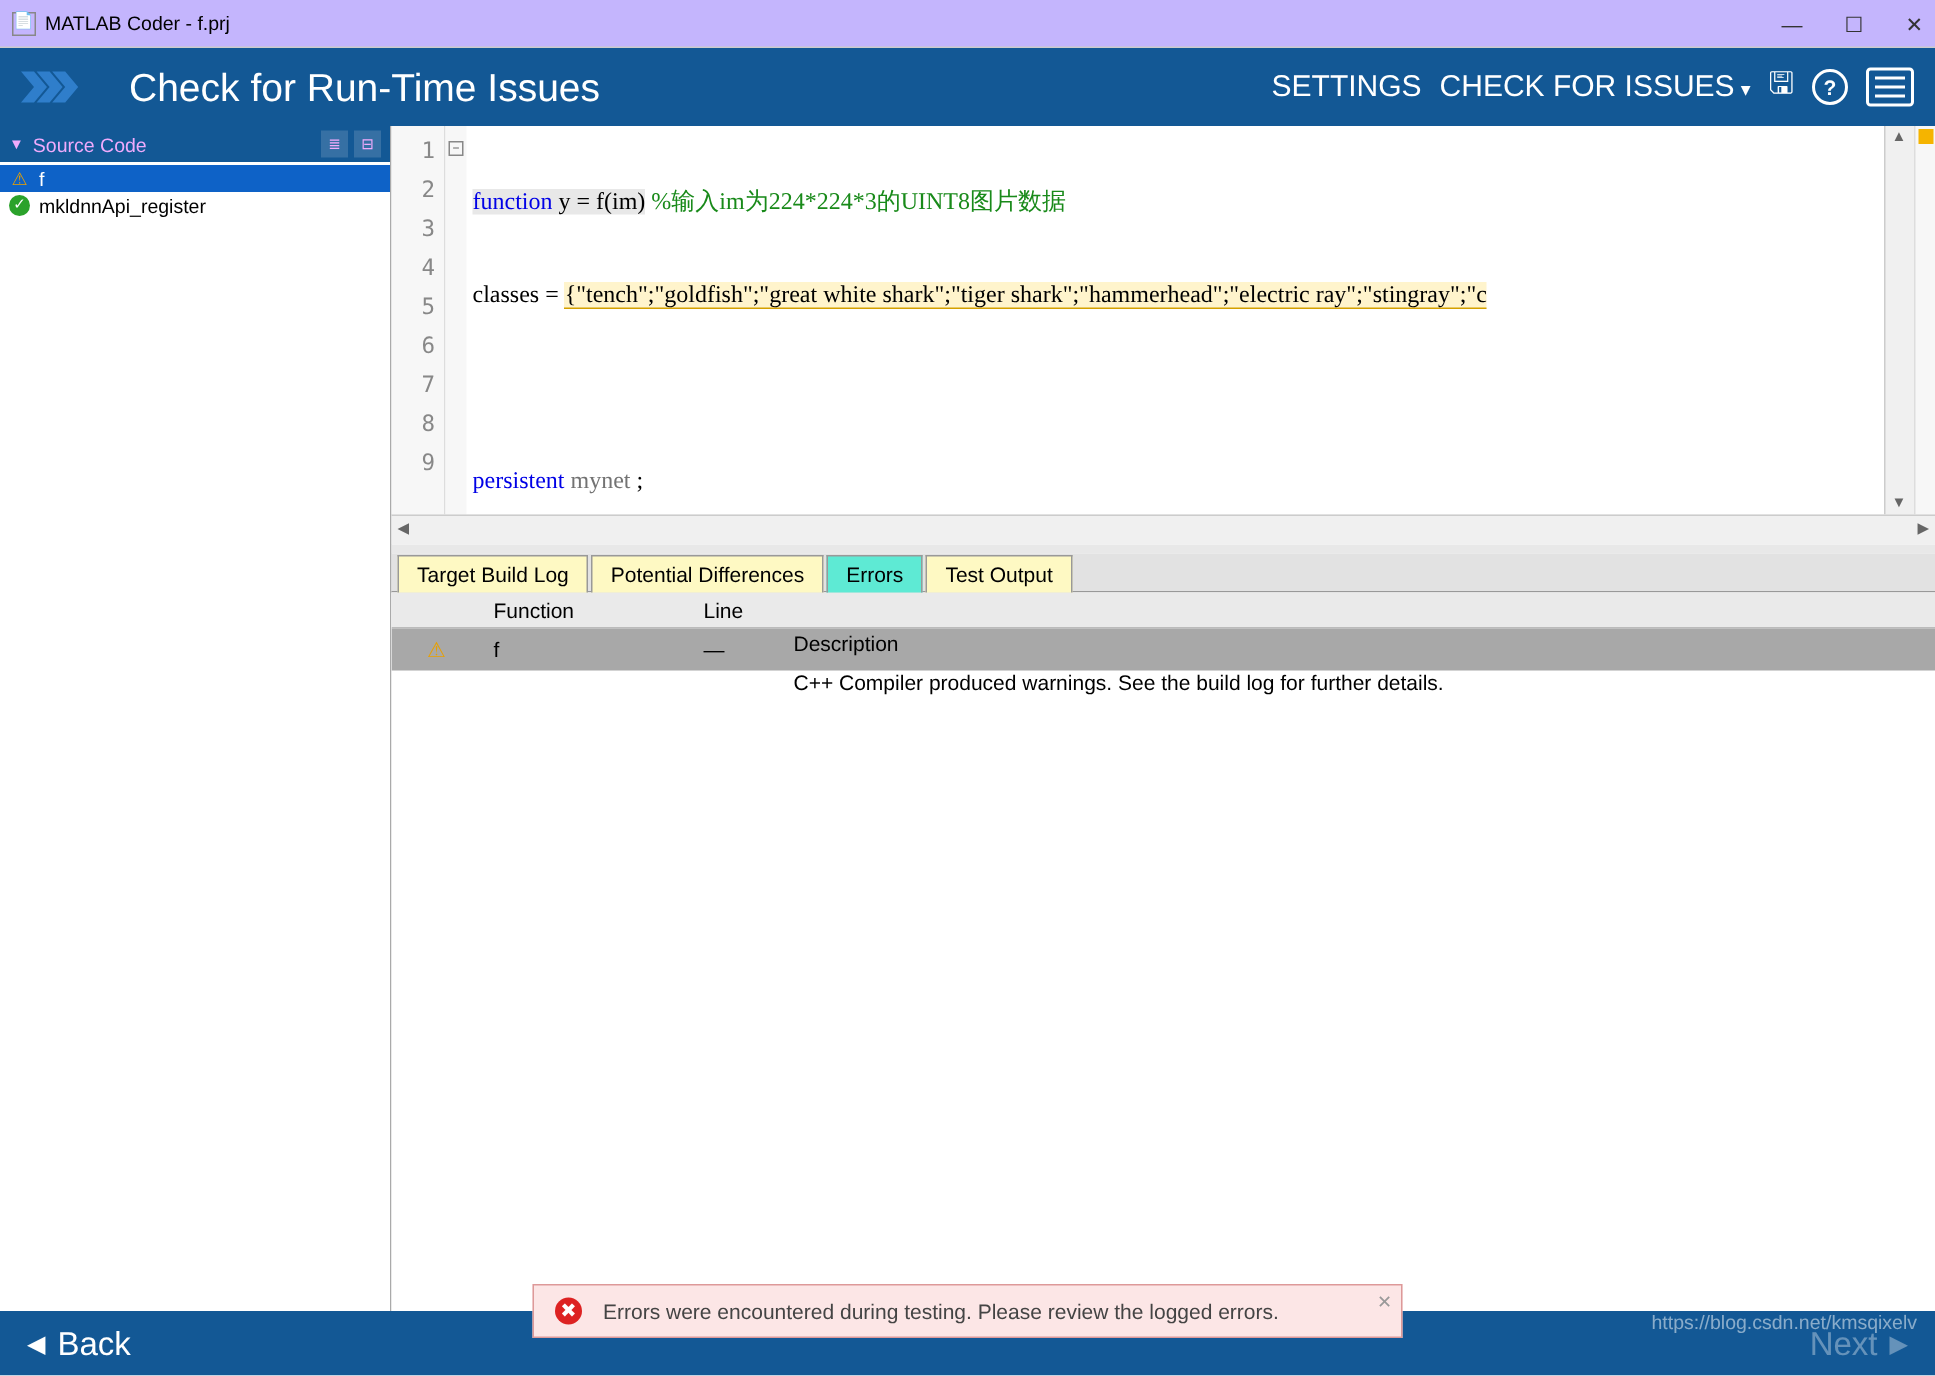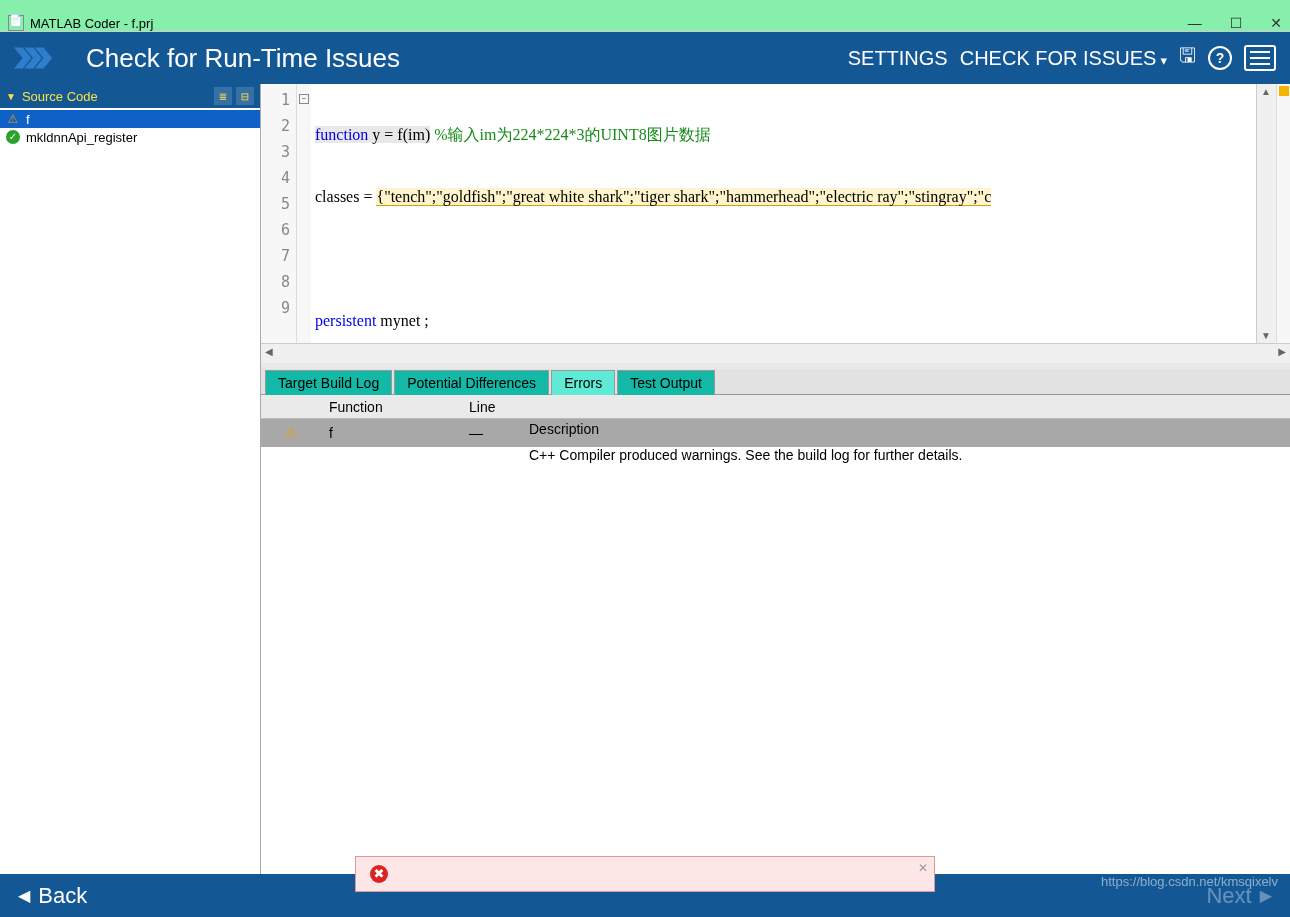--- a/index.html
+++ b/index.html
@@ -1,68 +1,68 @@
 <!DOCTYPE html>
 <html><head>
 <meta charset="utf-8">
 <style>
 * { margin:0; padding:0; box-sizing:border-box; }
 body { font-family: "Segoe UI", Arial, sans-serif; font-size:13px; width:1290px; height:917px; overflow:hidden; background:#fff; }
-.titlebar { height:32px; background:#86efac; display:flex; align-items:flex-end; padding:0 8px; border-bottom:1px solid #ccc; }
+.titlebar { height:32px; background:#c4b5fd; display:flex; align-items:center; padding:0 8px; border-bottom:1px solid #ccc; }
 .titlebar .appicon { width:16px; height:16px; margin-right:6px; border:1px solid #888; position:relative; }
 .titlebar .appicon::before { content:"📄"; font-size:11px; position:absolute; top:-2px; left:0; }
 .titlebar .wincontrols { margin-left:auto; display:flex; gap:28px; font-size:14px; color:#333; }
 .titlebar .wincontrols span { cursor:pointer; }
 .header { height:52px; background:#135895; display:flex; align-items:center; padding:0 14px; color:#fff; }
 .header-logo { width:52px; height:32px; display:flex; align-items:center; }
 .header-logo svg { width:52px; height:24px; }
 .header-title { font-size:26px; font-weight:300; margin-left:20px; }
 .header-right { margin-left:auto; display:flex; align-items:center; gap:12px; font-size:20px; font-weight:300; }
 .header-right .dd::after { content:"▾"; font-size:13px; margin-left:4px; }
 .hicon { width:24px; height:24px; display:inline-flex; align-items:center; justify-content:center; border:2px solid #fff; border-radius:3px; }
 .help-icon { border-radius:50%; font-weight:bold; font-size:14px; }
 .menu-icon { display:inline-flex; flex-direction:column; gap:4px; }
 .menu-icon span { width:20px; height:2px; background:#fff; }
 .content { display:flex; height:790px; }
 .sidebar { width:261px; background:#fff; border-right:1px solid #aaa; display:flex; flex-direction:column; }
-.sidehead { height:24px; background:#135895; color:#fde047; display:flex; align-items:center; padding:0 6px; font-size:13px; }
+.sidehead { height:24px; background:#135895; color:#f0abfc; display:flex; align-items:center; padding:0 6px; font-size:13px; }
 .sidehead::before { content:"▼"; font-size:10px; margin-right:6px; }
 .sidehead-icons { margin-left:auto; display:flex; gap:4px; }
 .sidehead-icons span { width:18px; height:18px; display:inline-flex; align-items:center; justify-content:center; background:rgba(255,255,255,0.15); font-size:10px; }
 .tree { padding:2px 0; }
 .tree-item { display:flex; align-items:center; padding:1px 4px; cursor:pointer; }
 .tree-item.sel { background:#0e62c7; color:#fff; }
 .tree-item .ticon { width:18px; height:16px; margin-right:4px; display:inline-flex; align-items:center; justify-content:center; font-size:12px; }
 .warn-ic { color:#e8a000; }
 .ok-ic { width:14px; height:14px; background:#2ba22b; border-radius:50%; color:#fff; font-size:10px; line-height:14px; text-align:center; }
 .main { flex:1; display:flex; flex-direction:column; position:relative; }
 .editor-wrap { height:259px; display:flex; position:relative; }
 .gutter { width:36px; background:#f7f7f7; border-right:1px solid #ddd; text-align:right; font-family: Consolas, monospace; font-size:15px; color:#888; padding-top:2px; }
 .gutter div { padding:1px 6px 1px 0; height:26px; line-height:26px; }
 .fold { width:14px; background:#f7f7f7; padding-top:2px; }
 .fold div { height:26px; display:flex; align-items:center; justify-content:center; }
 .fold-sq { width:10px; height:10px; border:1px solid #888; font-size:8px; line-height:8px; text-align:center; color:#555; }
 .code { flex:1; font-family: Liberation Serif, serif; font-size:16px; padding-top:2px; white-space:pre; overflow:hidden; position:relative; }
 .code-line { height:26px; line-height:26px; padding-left:4px; }
 .kw { color:#0000e6; }
-.id { color:#000000; }
+.id { color:#737373; }
 .cmt { color:#198a1a; }
 .hl-fn { background:#e8e8e8; }
 .hl-warn { background:#fff4cc; border-bottom:1px solid #d4a000; }
 .vscr { width:20px; background:#f0f0f0; border-left:1px solid #ccc; position:relative; }
 .vscr::before { content:"▲"; font-size:10px; position:absolute; top:2px; left:4px; color:#666; }
 .vscr::after { content:"▼"; font-size:10px; position:absolute; bottom:2px; left:4px; color:#666; }
 .ovv { width:14px; background:#f7f7f7; border-left:1px solid #ddd; position:relative; }
 .ovv-mark { position:absolute; top:2px; right:1px; width:10px; height:10px; background:#f5b400; }
 .hscr { height:20px; background:#f0f0f0; border-top:1px solid #ccc; position:relative; margin:0 0 0 0; }
 .hscr::before { content:"◀"; font-size:10px; position:absolute; left:4px; top:2px; color:#666; }
 .hscr::after { content:"▶"; font-size:10px; position:absolute; right:4px; top:2px; color:#666; }
 .splitter { height:6px; background:#e8e8e8; cursor:row-resize; }
 .tabs { height:26px; background:#e2e2e2; display:flex; align-items:flex-end; border-bottom:1px solid #999; padding-left:4px; }
-.tab { padding:4px 12px; background:#14b8a6; border:1px solid #999; border-bottom:none; margin-right:2px; font-size:14px; cursor:pointer; position:relative; top:1px; }
+.tab { padding:4px 12px; background:#fef9c3; border:1px solid #999; border-bottom:none; margin-right:2px; font-size:14px; cursor:pointer; position:relative; top:1px; }
 .tab.active { background:#5eead4; }
 .msgtable { flex:1; background:#fff; overflow:auto; }
 .msghead { display:flex; background:#eaeaea; border-bottom:1px solid #bbb; height:24px; align-items:center; font-size:14px; }
 .msghead > div, .msgrow > div { padding:3px 8px; }
 .col-icon { width:60px; }
 .col-fn { width:140px; }
 .col-line { width:60px; }
 .col-desc { flex:1;margin-top:44px; }
 .msgrow { display:flex; align-items:center; font-size:14px; height:28px; }
 .msgrow.sel { background:#a8a8a8; }
@@ -202,17 +202,18 @@
         <div class="col-desc">C++ Compiler produced warnings. See the build log for further details.</div>
       </div>
     </div>
   </div>
 </div>
 
 <div class="footer">
   <span class="back">Back</span>
   <div class="toast">
     <span class="err-ic">✖</span>
+    <span>Errors were encountered during testing. Please review the logged errors.</span>
     <span class="close">✕</span>
   </div>
   <span class="next">Next</span>
   <span class="watermark">https://blog.csdn.net/kmsqixelv</span>
 </div>
 
 </body></html>

